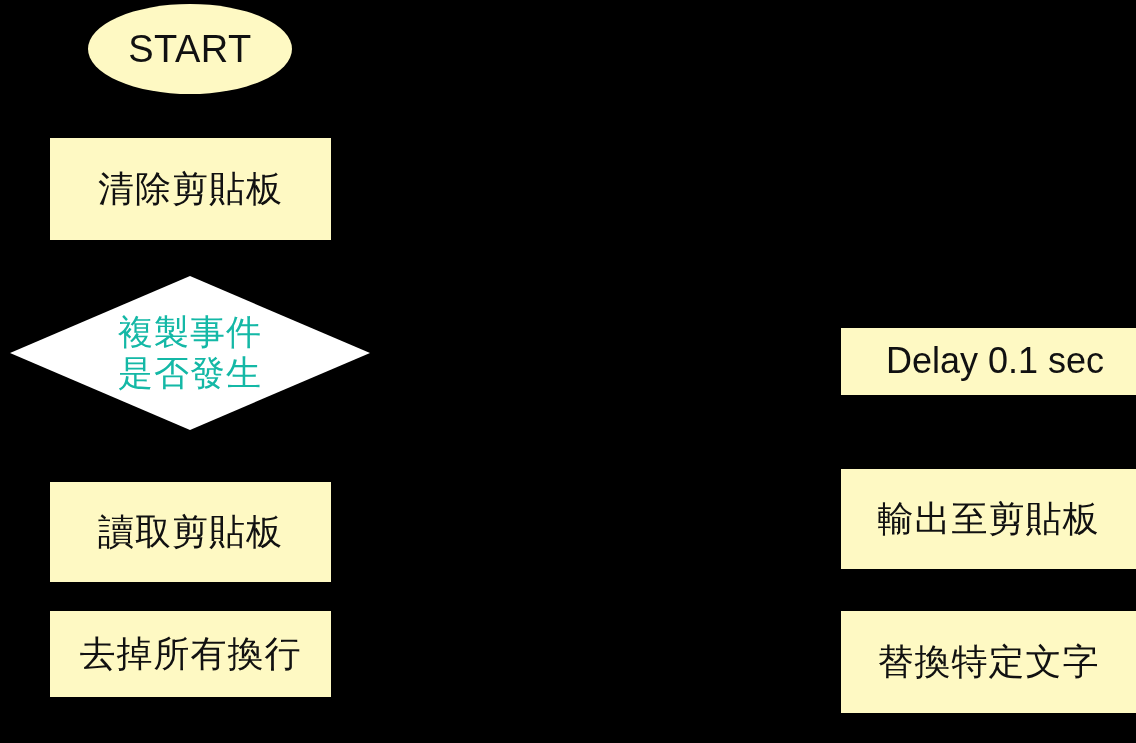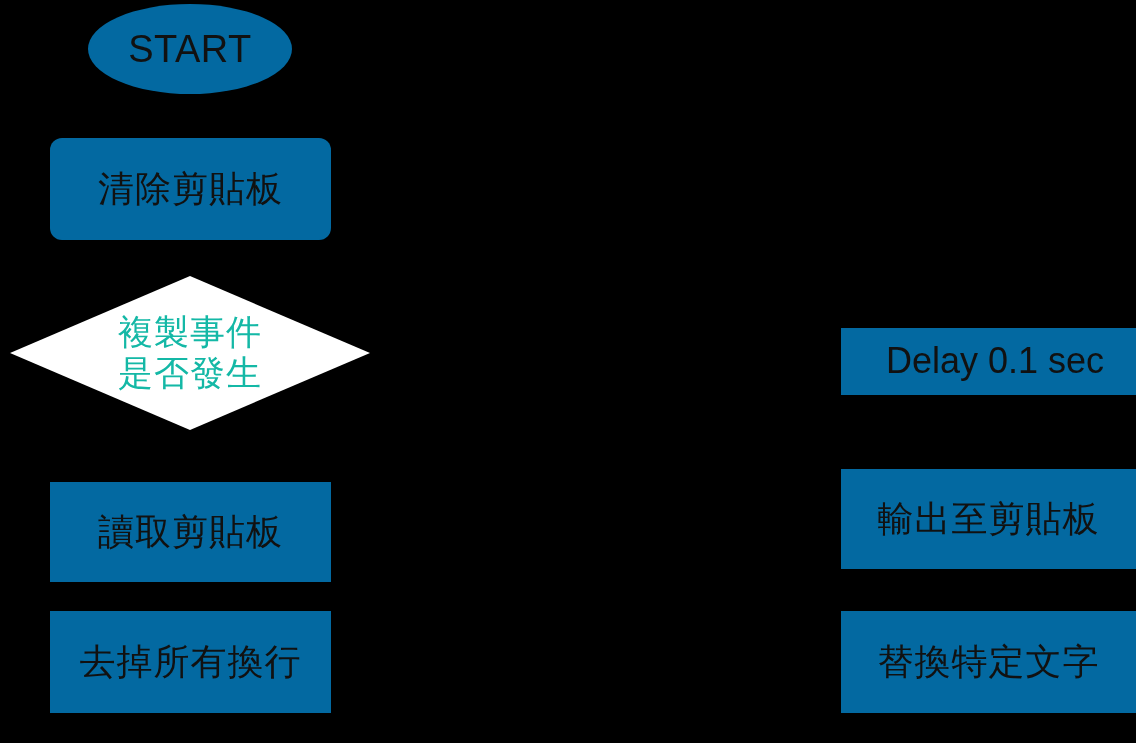--- a/index.html
+++ b/index.html
@@ -20,21 +20,21 @@
     background: #000000;
   }
   .node {
     position: absolute;
     box-sizing: border-box;
     display: flex;
     align-items: center;
     justify-content: center;
     text-align: center;
     color: #111111;
-    background: #0369a1;
+    background: #fef9c3;
   }
   .node .label {
     display: block;
     white-space: pre-line;
     font-weight: 400;
   }
   
   .node.terminator {
     border-radius: 50% / 50%;
   }
@@ -82,35 +82,35 @@
 </style>
 </head>
 <body>
 
 <div id="canvas">
 
   <div class="node terminator" style="left:88px; top:4px; width:204px; height:90px;">
     <span class="label">START</span>
   </div>
 
-  <div class="node process" style="left:50px; top:138px; width:281px; height:102px;border-radius:12px;">
+  <div class="node process" style="left:50px; top:138px; width:281px; height:102px;">
     <span class="label">清除剪貼板</span>
   </div>
 
   <div class="decision" style="left:10px; top:276px; width:360px; height:154px;">
     <div class="diamond-shape"></div>
     <span class="label">複製事件
 是否發生</span>
   </div>
 
   <div class="node process" style="left:50px; top:469px; width:281px; height:100px;margin-top:13px;">
     <span class="label">讀取剪貼板</span>
   </div>
 
-  <div class="node process" style="left:50px; top:611px; width:281px; height:102px;">
+  <div class="node process" style="left:50px; top:611px; width:281px; height:86px;">
     <span class="label">去掉所有換行</span>
   </div>
 
 
   <div class="node process latin" style="left:841px; top:320px; width:308px; height:67px;margin-top:8px;">
     <span class="label">Delay 0.1 sec</span>
   </div>
 
   <div class="node process" style="left:841px; top:611px; width:295px; height:102px;">
     <span class="label">替換特定文字</span>

